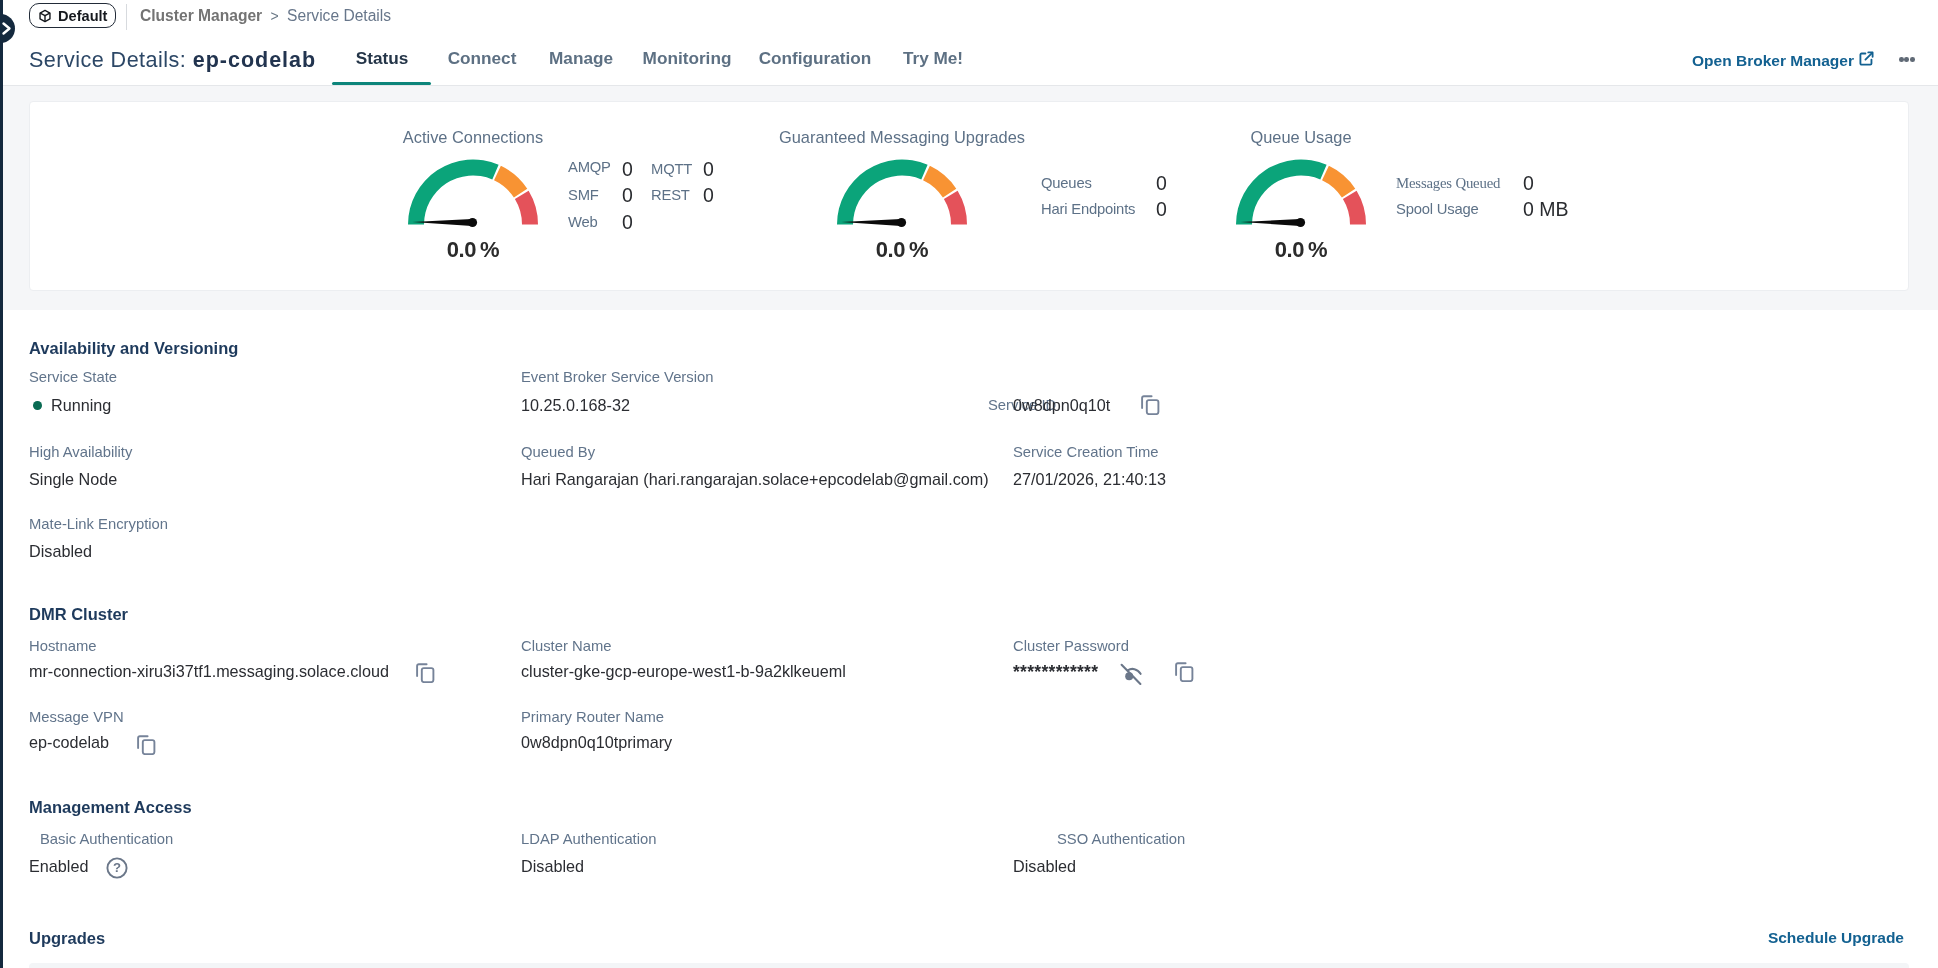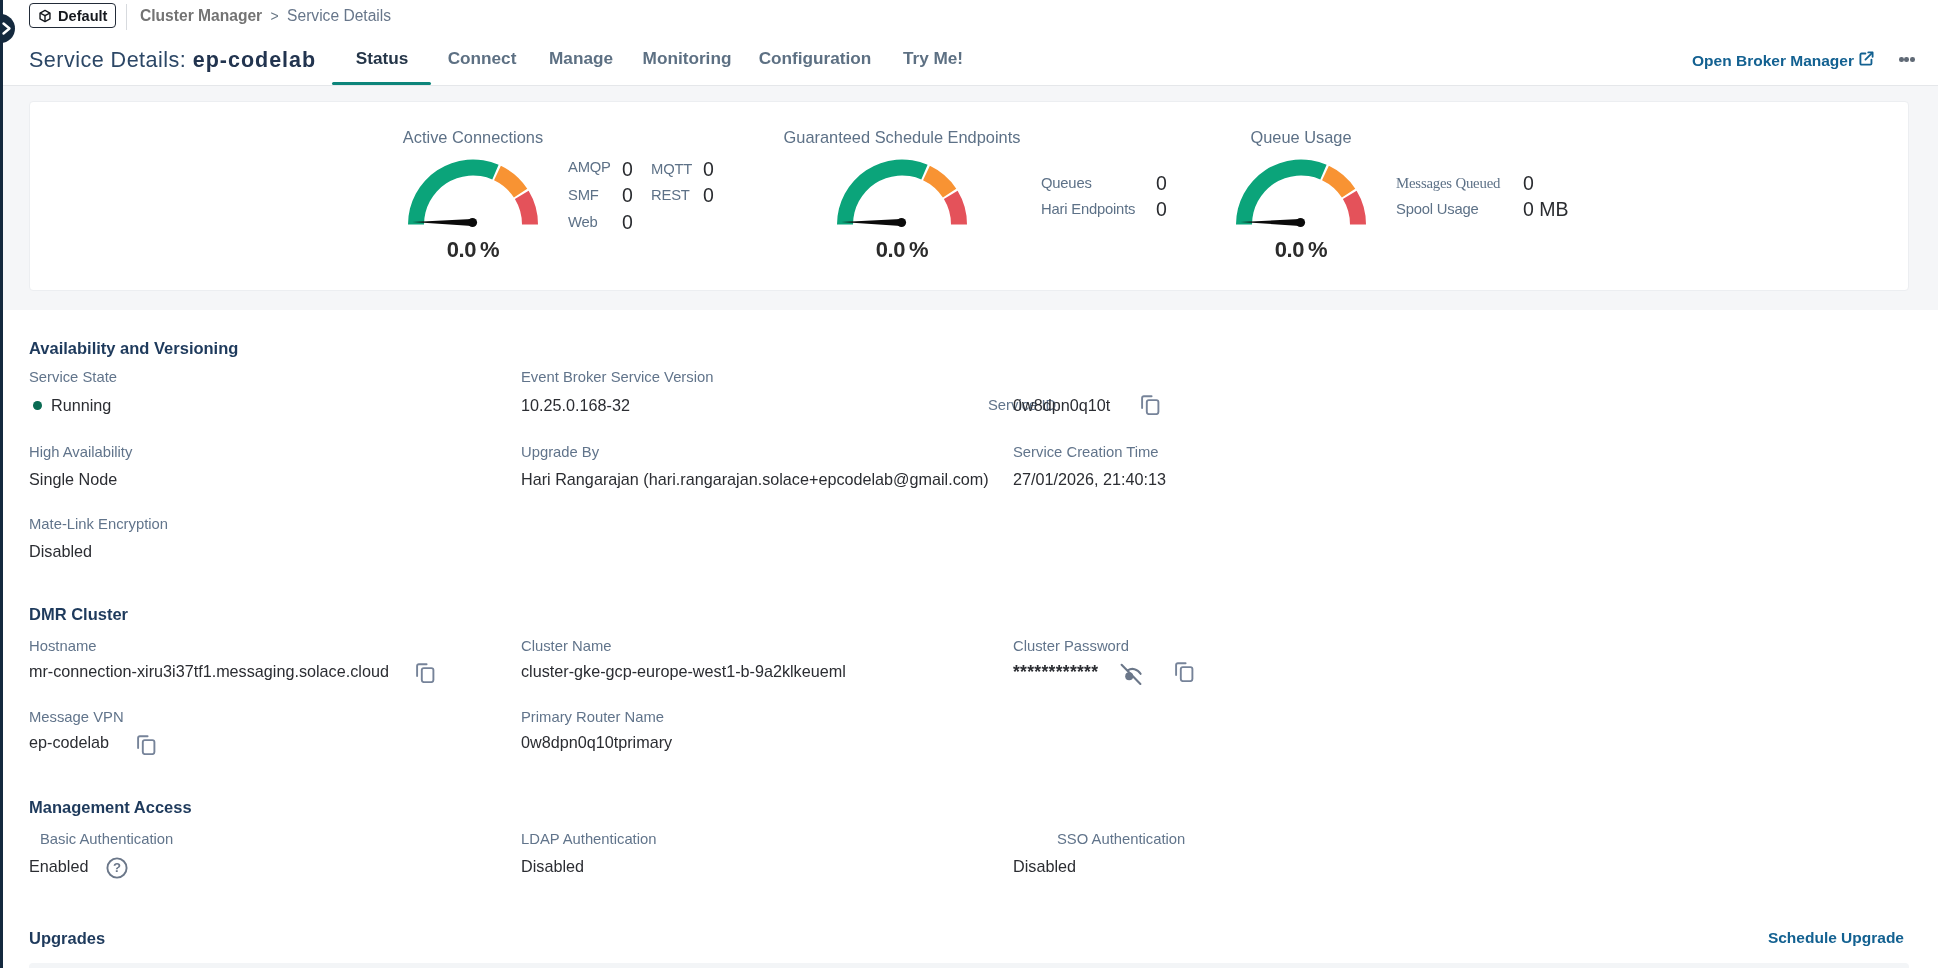--- a/index.html
+++ b/index.html
@@ -15,21 +15,21 @@
   .gval { font-size:19.5px; color:#2a2c30; line-height:26px; }
   .link { font-weight:bold; color:#136191; font-size:15.5px; line-height:20px; }
   .tab { font-size:17.2px; font-weight:bold; color:#5d7083; line-height:20px; transform:translateX(-50%); }
 </style>
 </head>
 <body>
 
 <div class="abs" style="left:0;top:85px;width:1938px;height:1px;background:#e5e7ea;"></div>
 <div class="abs" style="left:86px;top:86px;"></div>
 
-<div class="abs" style="left:29px;top:3px;height:25px;border:1.5px solid #222b38;border-radius:4px;background:#fff;display:flex;align-items:center;padding:0 8px;gap:6px;">
+<div class="abs" style="left:29px;top:3px;height:25px;border:1.5px solid #222b38;border-radius:10px;background:#fff;display:flex;align-items:center;padding:0 8px;gap:6px;">
   <svg width="14" height="14" viewBox="0 0 24 24" fill="none" stroke="#16191e" stroke-width="2.4" stroke-linejoin="round">
       <path d="M12 2.5 L20.5 7 V17 L12 21.5 L3.5 17 V7 Z"></path>
       <path d="M3.8 7.2 L12 11.5 L20.2 7.2"></path>
       <path d="M12 11.5 V21.2"></path>
     </svg>
   <span style="font-size:14.6px;color:#16191e;font-weight:bold;">Default</span>
 </div>
 <div class="abs" style="left:126px;top:4px;width:1px;height:26px;background:#d7dade;"></div>
 
 <div class="abs" style="left:140px;top:6px;font-size:15.6px;line-height:20px;">
@@ -57,21 +57,21 @@
 <div class="abs" style="left:1899px;top:57.3px;display:flex;gap:0.9px;">
   <div style="width:4.6px;height:4.6px;border-radius:50%;background:#606a76;"></div>
   <div style="width:4.6px;height:4.6px;border-radius:50%;background:#606a76;"></div>
   <div style="width:4.6px;height:4.6px;border-radius:50%;background:#606a76;"></div>
 </div>
 
 <div class="abs" style="left:0;top:86px;width:1938px;height:224px;background:#f5f6f8;"></div>
 <div class="abs" style="left:29px;top:101px;width:1880px;height:190px;background:#fff;border:1px solid #eceef1;border-radius:4px;"></div>
 
 <div class="abs gtitle" style="left:473px;top:127px;">Active Connections</div>
-<div class="abs gtitle" style="left:902px;top:127px;">Guaranteed Schedule Endpoints</div>
+<div class="abs gtitle" style="left:902px;top:127px;">Guaranteed Messaging Upgrades</div>
 <div class="abs gtitle" style="left:1301px;top:127px;">Queue Usage</div>
 
 <svg class="abs" style="left:403px;top:155px;" width="140" height="80" viewBox="0 0 140 80">
   <path d="M5.00 69.50 A65 65 0 0 1 95.61 9.76 L89.30 24.46 A49 49 0 0 0 21.00 69.50 Z" fill="#0ba47a"></path>
   <path d="M97.88 10.78 A65 65 0 0 1 124.27 33.72 L110.91 42.53 A49 49 0 0 0 91.02 25.24 Z" fill="#f89333"></path>
   <path d="M125.60 35.83 A65 65 0 0 1 135.00 69.50 L119.00 69.50 A49 49 0 0 0 111.91 44.12 Z" fill="#e4525a"></path>
   <polygon points="9.5,66.9 69,64.1 69,70.9" fill="#0b0b0b"></polygon>
   <circle cx="69.5" cy="67.5" r="4.6" fill="#0b0b0b"></circle>
 </svg>
 <svg class="abs" style="left:832px;top:155px;" width="140" height="80" viewBox="0 0 140 80">
@@ -122,21 +122,21 @@
 
 <div class="abs lbl" style="left:521px;top:368px;">Event Broker Service Version</div>
 <div class="abs val" style="left:521px;top:395px;">10.25.0.168-32</div>
 
 <div class="abs lbl" style="left:988px;top:368px;margin-top:28px;">Service ID</div>
 <div class="abs val" style="left:1013px;top:395px;">0w8dpn0q10t</div>
 
 <div class="abs lbl" style="left:29px;top:443px;">High Availability</div>
 <div class="abs val" style="left:29px;top:469px;">Single Node</div>
 
-<div class="abs lbl" style="left:521px;top:443px;">Upgrade By</div>
+<div class="abs lbl" style="left:521px;top:443px;">Queued By</div>
 <div class="abs val" style="left:521px;top:469px;">Hari Rangarajan (hari.rangarajan.solace+epcodelab@gmail.com)</div>
 
 <div class="abs lbl" style="left:1013px;top:443px;">Service Creation Time</div>
 <div class="abs val" style="left:1013px;top:469px;">27/01/2026, 21:40:13</div>
 
 <div class="abs lbl" style="left:29px;top:515px;">Mate-Link Encryption</div>
 <div class="abs val" style="left:29px;top:541px;">Disabled</div>
 
 <div class="abs sect" style="left:29px;top:604px;">DMR Cluster</div>
 

